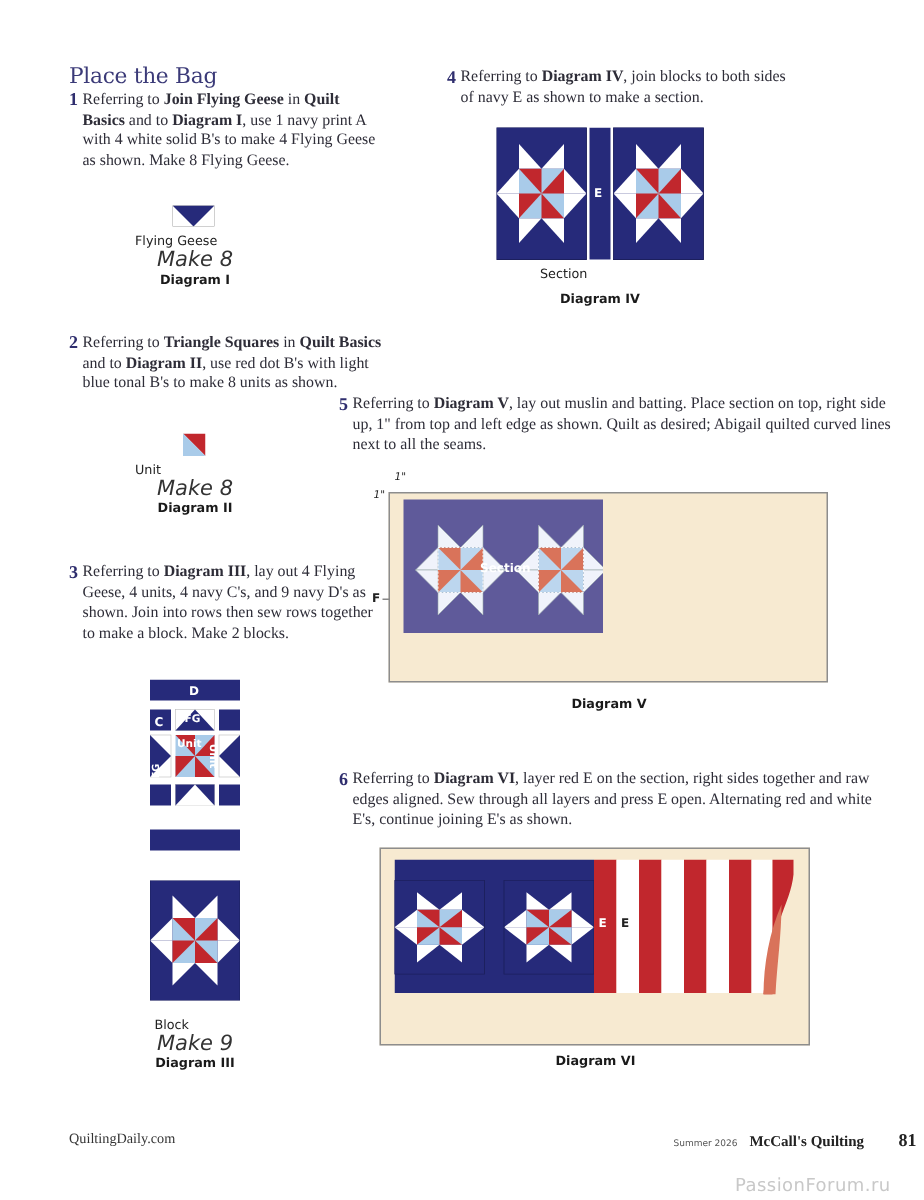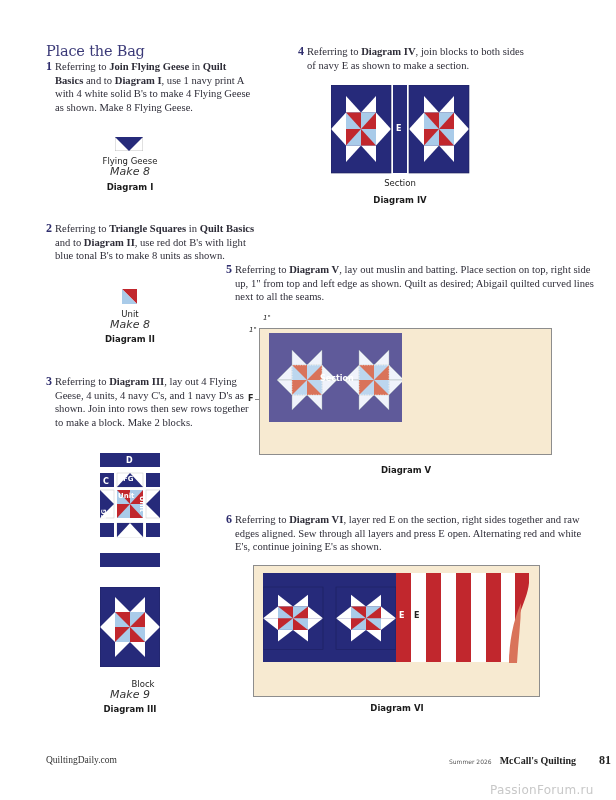--- a/index.html
+++ b/index.html
@@ -3,22 +3,22 @@
 <meta charset="utf-8">
 <style>
   * { box-sizing: border-box; margin: 0; padding: 0; }
   html, body { width: 616px; height: 800px; background: #ffffff; overflow: hidden; }
   body { position: relative; font-family: "DejaVu Serif", serif; color: #2b2b33; }
   .abs { position: absolute; }
   .heading { font-family: "DejaVu Serif", serif; font-size: 14.5px; color: #3b3a78; letter-spacing: -0.2px; }
   .step { font-family: "Liberation Serif", serif; font-size: 10.6px; line-height: 13.6px; color: #2e2d38; }
   .step b { font-weight: bold; }
   .step .num { font-weight: bold; color: #2f2e6e; font-size: 12px; position: absolute; left: -9px; top: 0; }
-  .cap { font-family: "DejaVu Sans", sans-serif; font-size: 8.5px; color: #222; text-align: center; }
-  .cap-it { font-family: "DejaVu Sans", sans-serif; font-size: 11px; font-style: italic; color: #333; text-align: center; }
+  .cap { font-family: "DejaVu Sans", sans-serif; font-size: 8.5px; color: #222; }
+  .cap-it { font-family: "DejaVu Sans", sans-serif; font-size: 14px; font-style: italic; color: #333; text-align: center; }
   .diag-title { font-family: "DejaVu Sans", sans-serif; font-weight: bold; font-size: 8.5px; color: #1a1a1a; text-align: center; }
   .footer-l { font-family: "Liberation Serif", serif; font-size: 9.5px; color: #333; }
   .footer-r { font-family: "Liberation Serif", serif; font-size: 10px; color: #222; }
   .footer-r .season { font-family: "DejaVu Sans", sans-serif; font-size: 6px; color: #555; margin-right: 8px; }
   .footer-r .mag { font-weight: bold; font-size: 10px; }
   .footer-r .pg { font-weight: bold; font-size: 12px; margin-left: 23px; }
   .watermark { font-family: "DejaVu Sans", sans-serif; font-size: 12px; color: #c8c8c8; letter-spacing: 0.3px; }
   .muslin { background: #f7ead1; border: 1px solid #8d8d8d; }
   .lbl-white { font-family: "DejaVu Sans", sans-serif; font-weight: bold; color: #fff; font-size: 8px; }
   .lbl-dark { font-family: "DejaVu Sans", sans-serif; font-weight: bold; color: #222; font-size: 8px; }
@@ -100,21 +100,21 @@
     <polygon points="0,0 15,0 15,15" fill="#c1272d"></polygon>
     <polygon points="0,0 0,15 15,15" fill="#a9cbe9"></polygon>
   </svg>
 </div>
 <div class="abs cap" style="left:90px; top:309px; width:80px;">Unit</div>
 <div class="abs cap-it" style="left:90px; top:318px; width:80px;">Make 8</div>
 <div class="abs diag-title" style="left:90px; top:334px; width:80px;">Diagram II</div>
 
 <div class="abs step" style="left:55px; top:375px; width:200px;">
   <span class="num">3</span>
-  <span>Referring to </span><b>Diagram III</b><span>, lay out 4 Flying Geese, 4 units, 4 navy C's, and 1 navy D's as shown. Join into rows then sew rows together to make a block. Make 2 blocks.</span>
+  <span>Referring to </span><b>Diagram III</b><span>, lay out 4 Flying Geese, 4 units, 4 navy C's, and 9 navy D's as shown. Join into rows then sew rows together to make a block. Make 2 blocks.</span>
 </div>
 
 <div class="abs" style="left:100px; top:453px; width:60px; height:115px;">
   <svg width="60" height="115" viewBox="0 0 60 115">
 
     <rect x="0" y="0" width="60" height="14" fill="#262a7a"></rect>
 
     <rect x="0" y="20" width="14" height="14" fill="#262a7a"></rect>
     <rect x="17" y="20" width="26" height="14" fill="#fff" stroke="#bbb" stroke-width="0.4"></rect>
     <polygon points="17,34 43,34 30,20" fill="#262a7a"></polygon>

